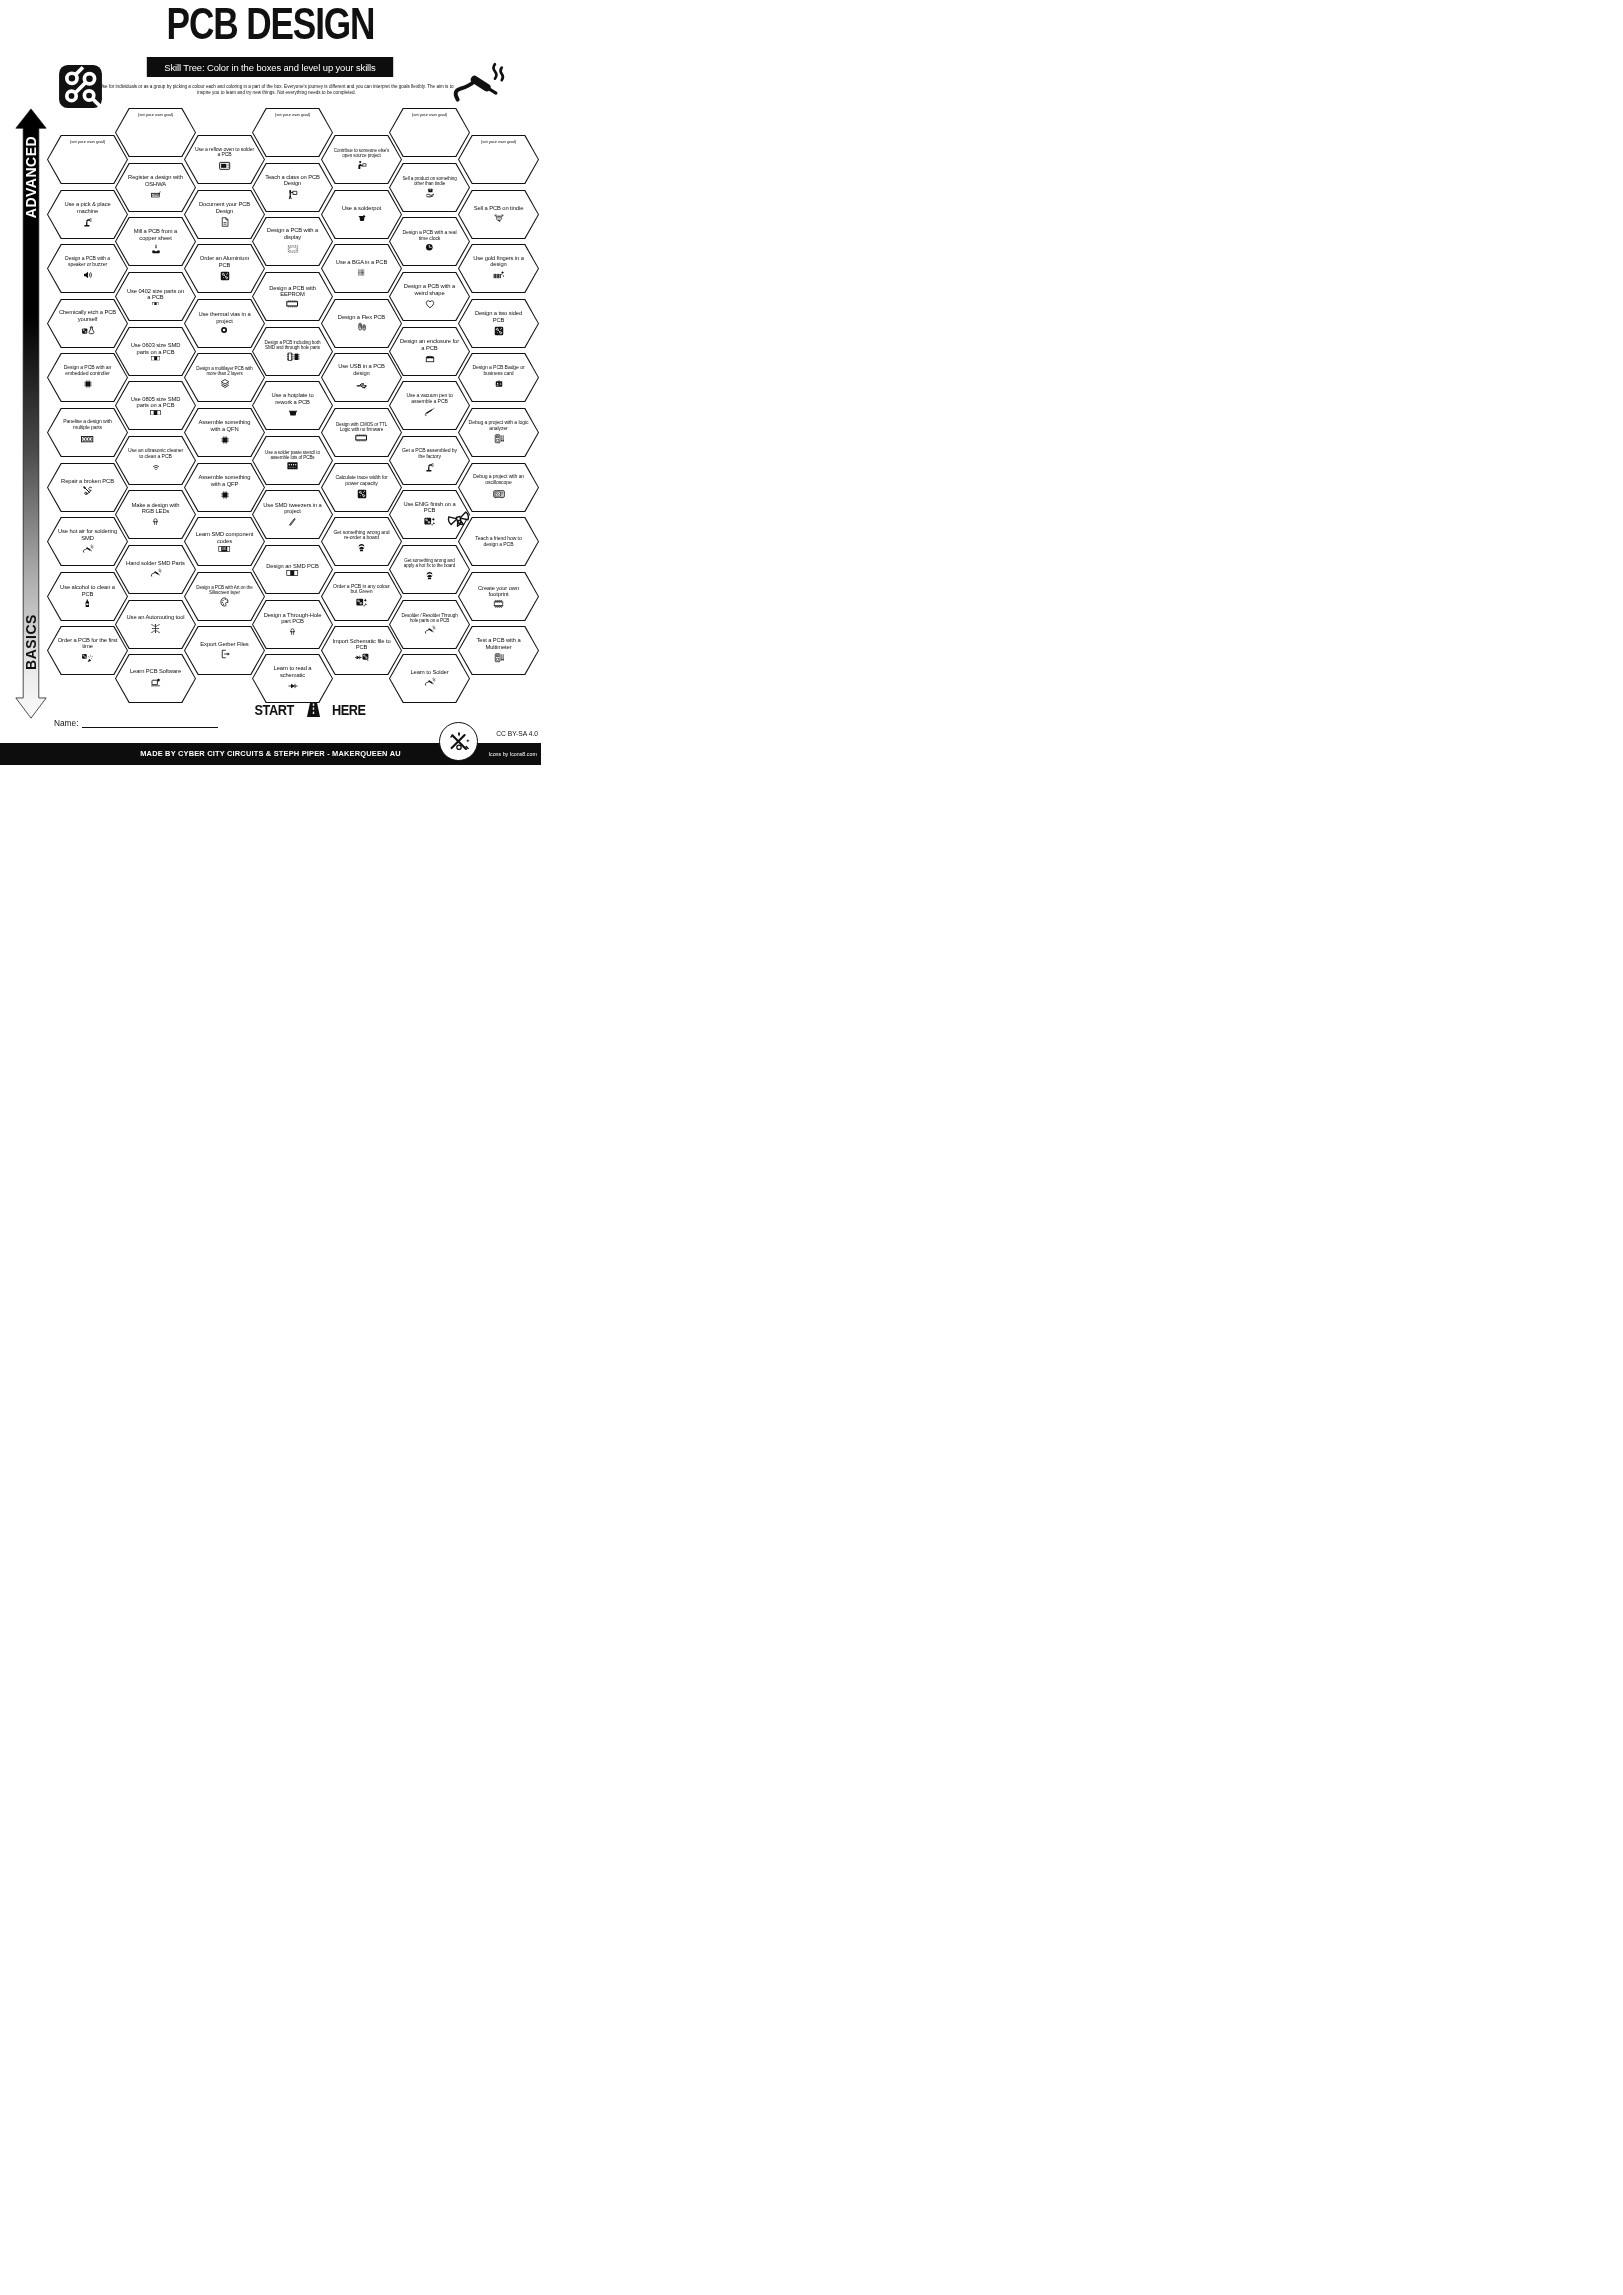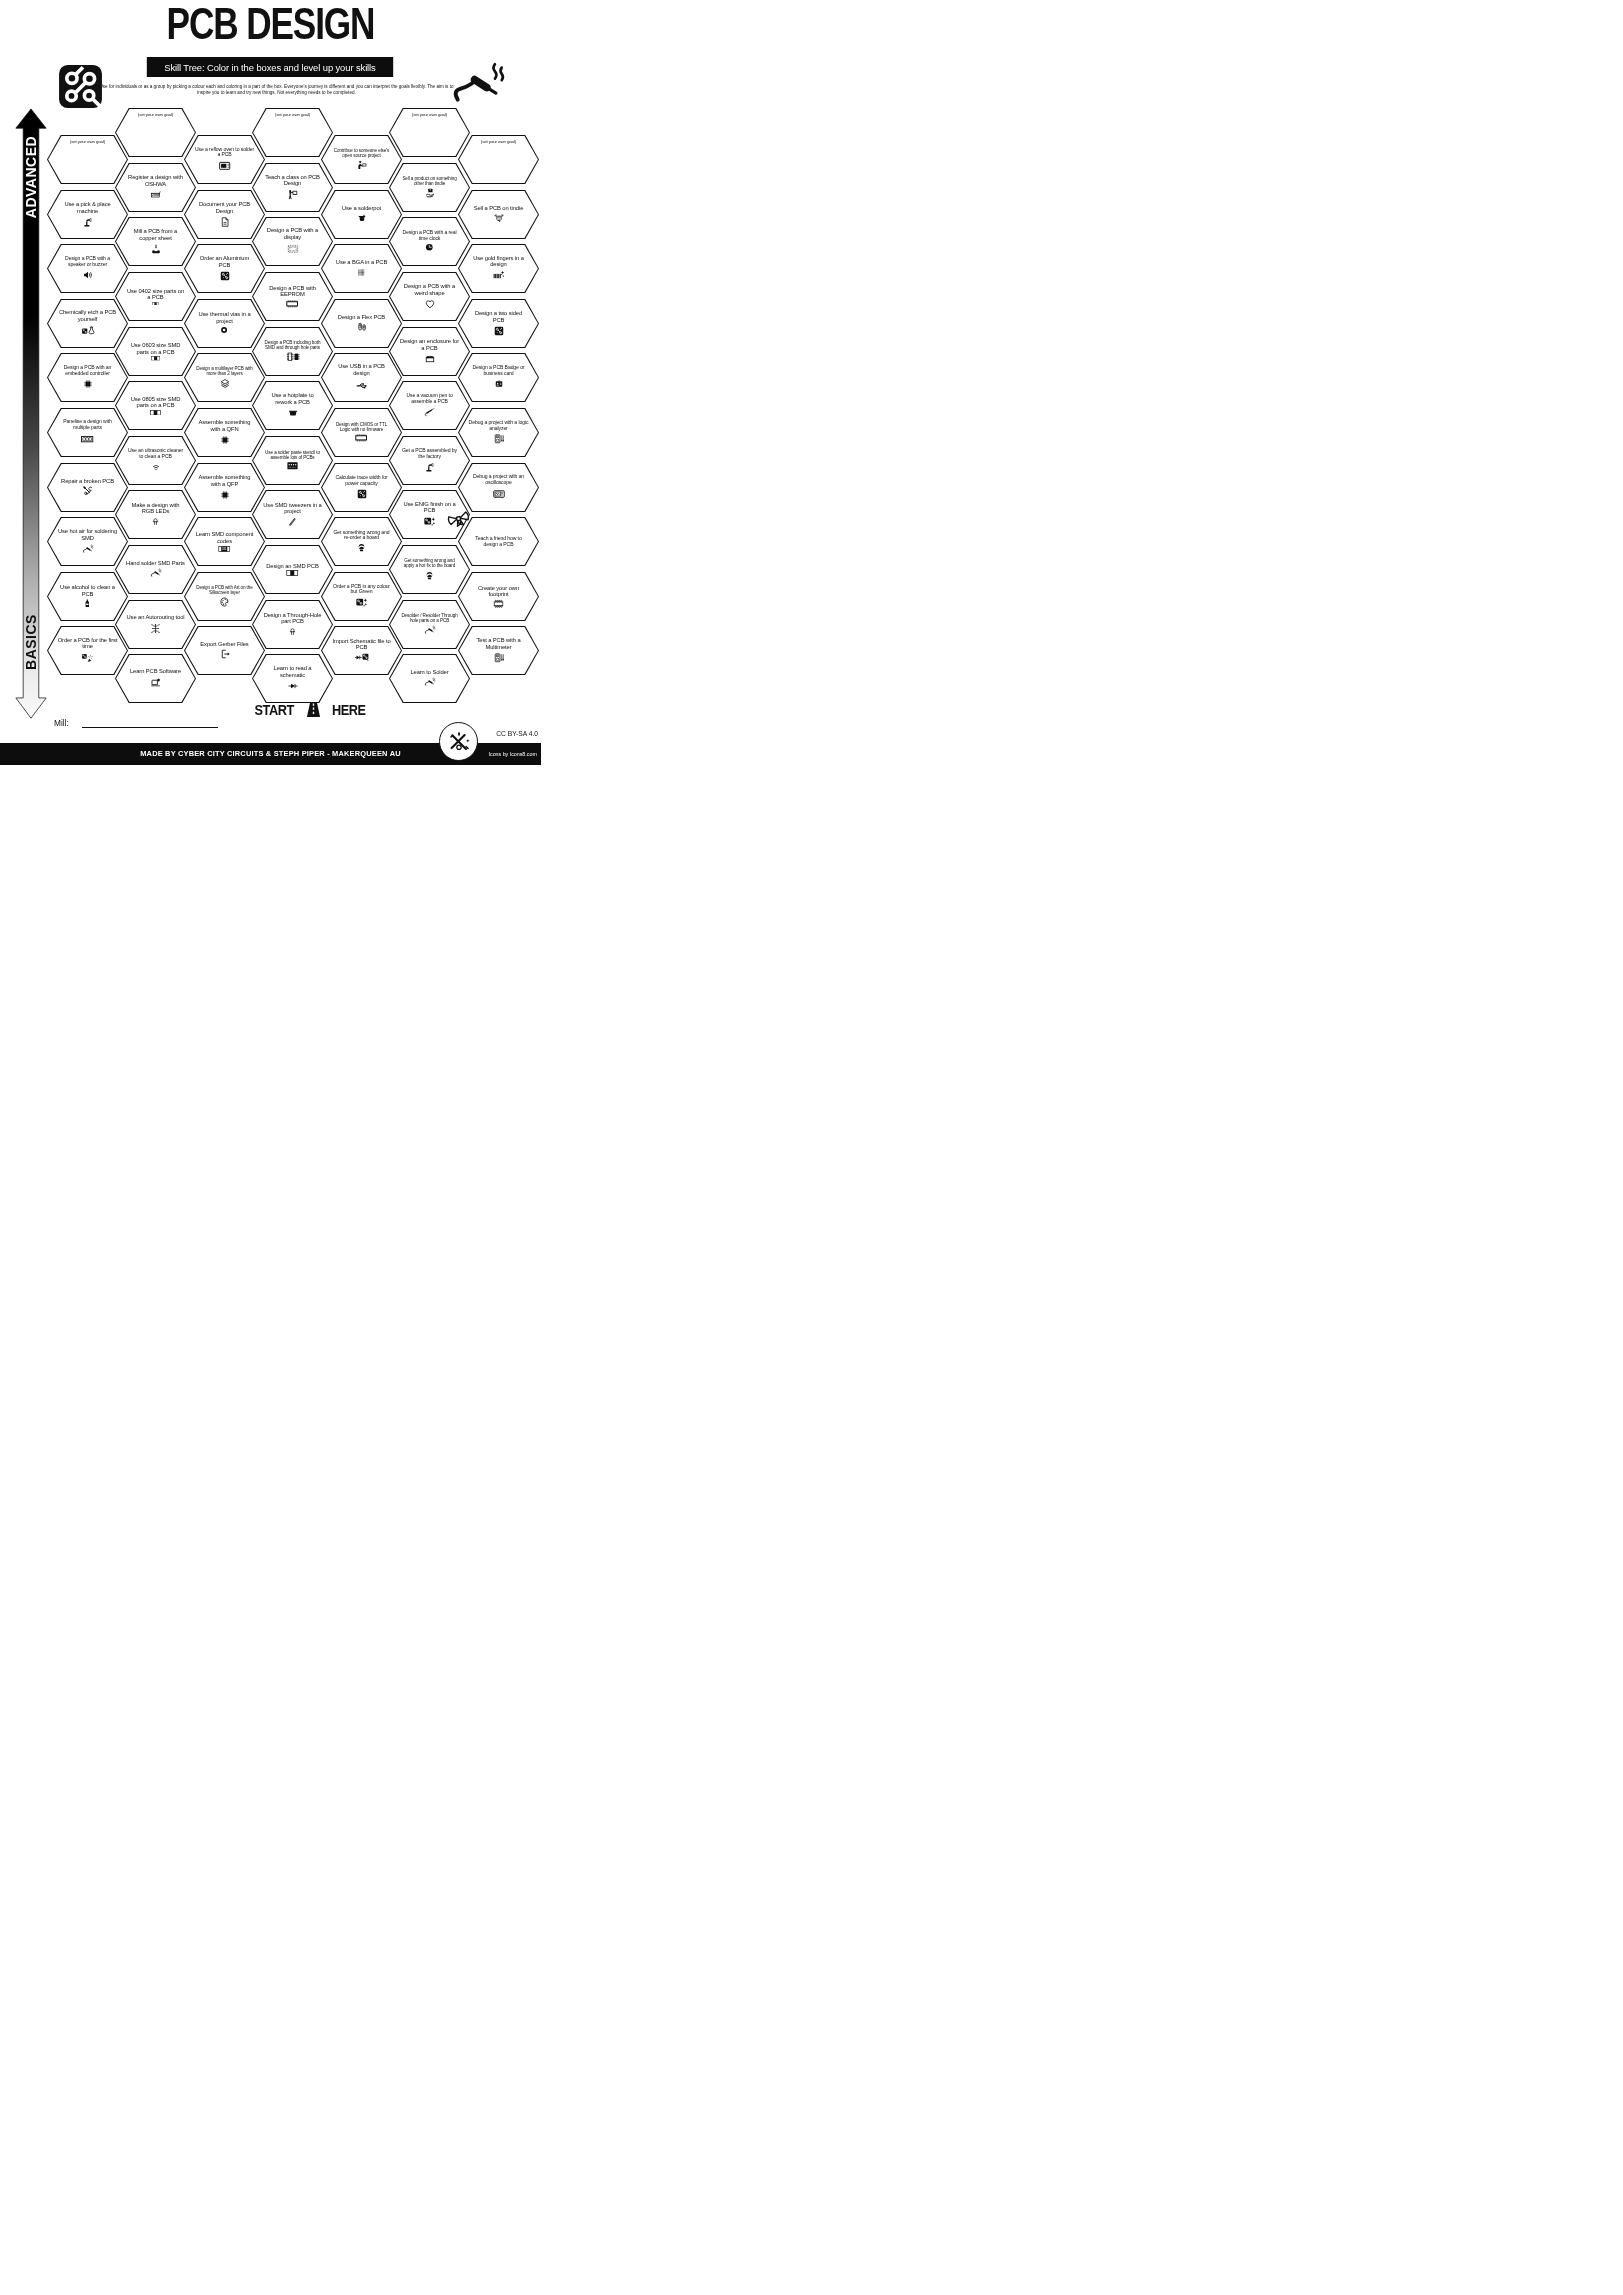--- a/index.html
+++ b/index.html
@@ -1212,21 +1212,21 @@
   </svg>
 
 <div class="start">
   <span class="start-word">START</span>
   <svg width="21" height="21" viewBox="0 0 46 46">
       <use href="#i-road"></use>
     </svg>
   <span class="start-word">HERE</span>
 </div>
 
-<div class="name-row">Mill:</div>
+<div class="name-row">Name:</div>
 <div class="name-line"></div>
 
 <div class="license">CC BY-SA 4.0</div>
 <div class="badge-circle">
   <svg width="26" height="26" viewBox="0 0 56 56">
       <use href="#i-mtools"></use>
     </svg>
 </div>
 <div class="footer">
   <div class="credit">MADE BY CYBER CITY CIRCUITS &amp; STEPH PIPER  -  MAKERQUEEN AU</div>

